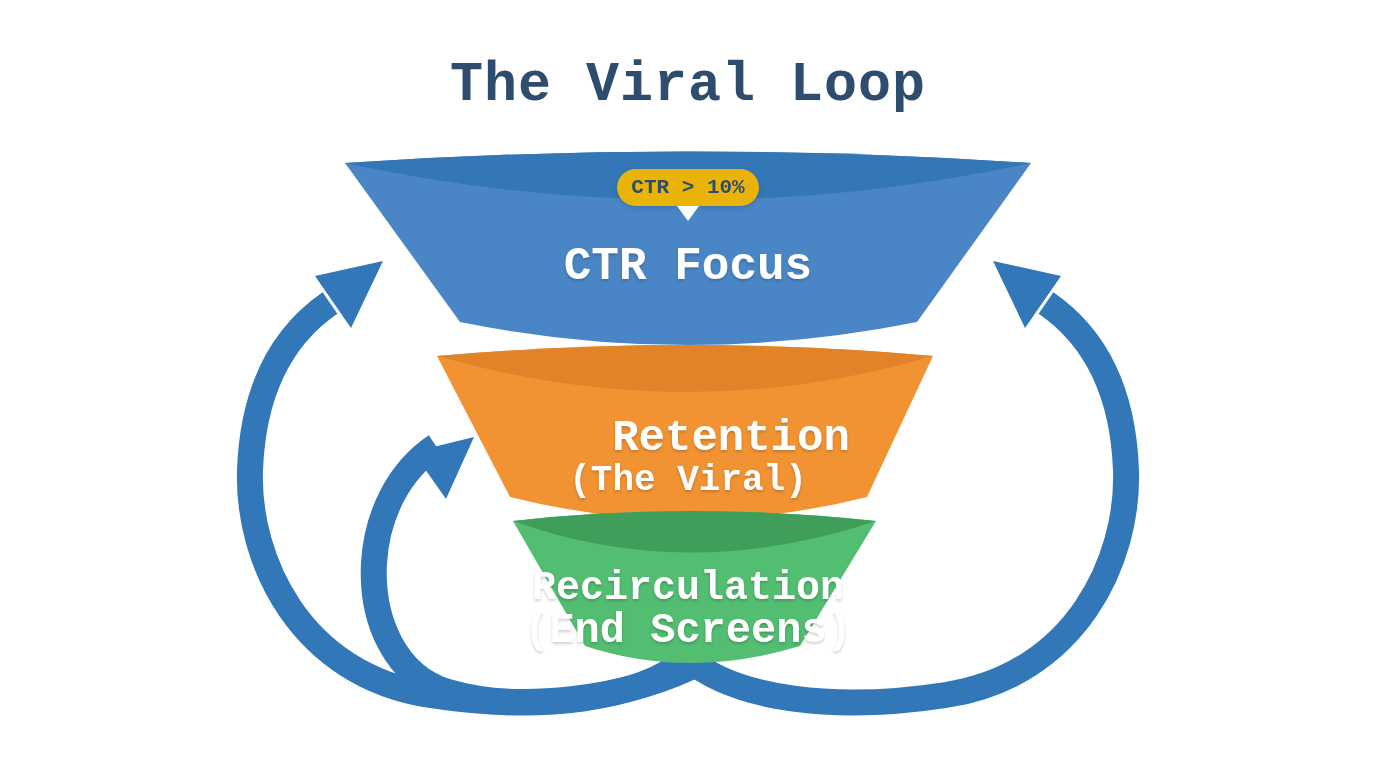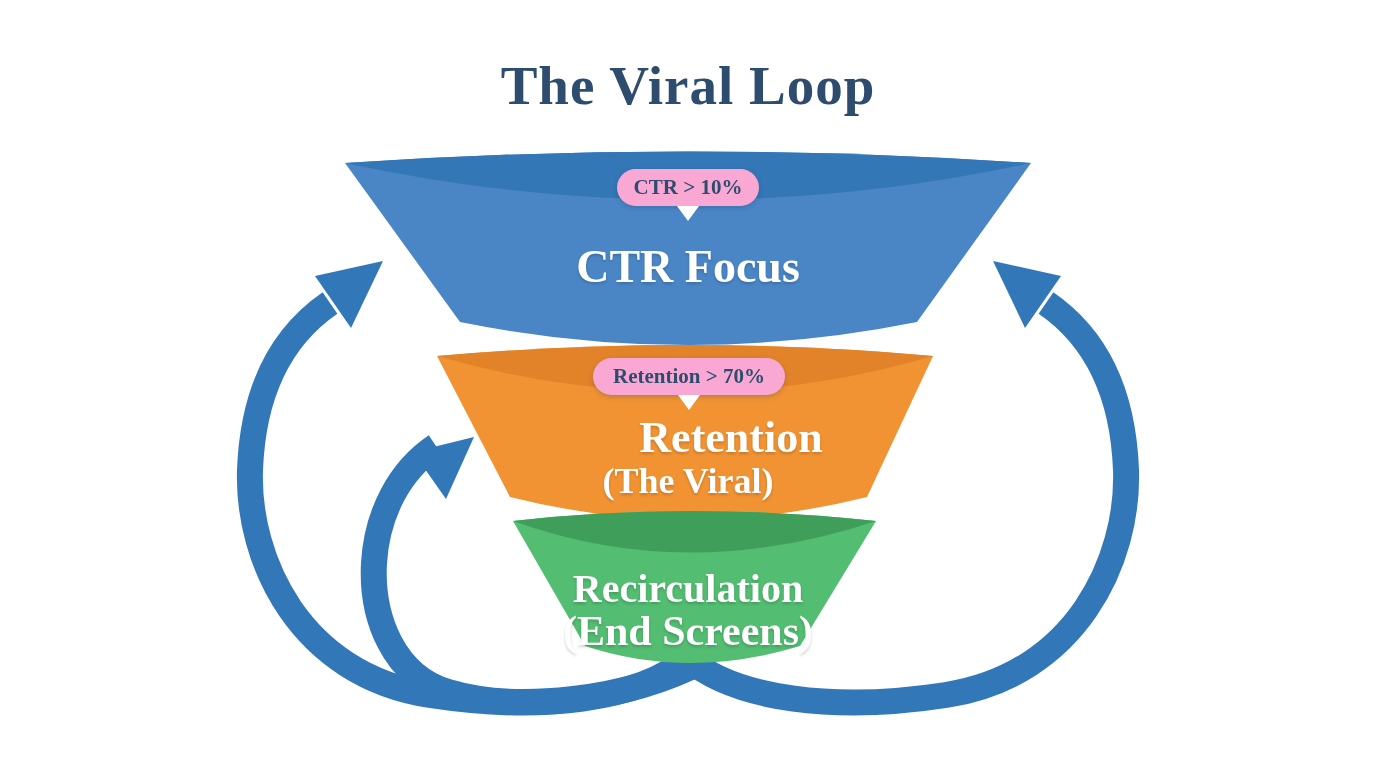--- a/index.html
+++ b/index.html
@@ -1,21 +1,21 @@
 <!DOCTYPE html>
 <html><head>
 <meta charset="utf-8">
 <style>
   html,body{margin:0;padding:0;background:#ffffff;}
   .canvas{
     position:relative;
     width:1376px;height:768px;
     overflow:hidden;
     background:#ffffff;
-    font-family:Liberation Serif, serif;
+    font-family:Liberation Mono, monospace;
   }
   .canvas svg{position:absolute;inset:0;}
   .page-title{
     position:absolute;top:54px;left:0;width:100%;
     text-align:center;
     font-size:55px;font-weight:700;letter-spacing:1px;
     color:#2e4d6e;
   }
   .stage-label, .stage-sublabel{
     position:absolute;left:0;width:100%;text-align:center;
@@ -23,21 +23,21 @@
     text-shadow:0 2px 3px rgba(0,0,0,0.18);
   }
   .s1-label{top:244px;font-size:46px;text-align:center;}
   .s1-sub{top:293px;font-size:38px;}
   .s2-label{top:416px;font-size:44px;margin-left:43px;}
   .s2-sub{top:463px;font-size:36px;}
   .s3-label{top:569px;font-size:40px;}
   .s3-sub{top:610px;font-size:42px;}
   .pill{
     position:absolute;
-    background:#f9a8d4;
+    background:#eab308;
     border-radius:22px;
     display:flex;align-items:center;justify-content:center;
     font-size:21px;font-weight:700;color:#2e4d6e;
     box-shadow:0 2px 5px rgba(30,60,90,0.25);
     white-space:nowrap;
   }
   .pill::after{
     content:"";
     position:absolute;top:100%;left:50%;
     transform:translateX(-50%);
@@ -80,23 +80,20 @@
       <path d="M 513 521 Q 688 501 876 521 L 800 646 Q 688 680 585 646 Z" fill="#53bd72"></path>
       <path d="M 513 521 Q 688 501 876 521 Q 688 584 513 521 Z" fill="#3f9e5a"></path>
     </g>
   </svg>
 
   <div class="page-title">The Viral Loop</div>
 
   <div class="pill pill-ctr">
     <span>CTR &gt; 10%</span>
   </div>
-  <div class="pill pill-retention">
-    <span>Retention &gt; 70%</span>
-  </div>
 
   <div class="stage-label s1-label">CTR Focus</div>
 
   <div class="stage-label s2-label">Retention</div>
   <div class="stage-sublabel s2-sub">(The Viral)</div>
 
   <div class="stage-label s3-label">Recirculation</div>
   <div class="stage-sublabel s3-sub">(End Screens)</div>
 
 </div>

